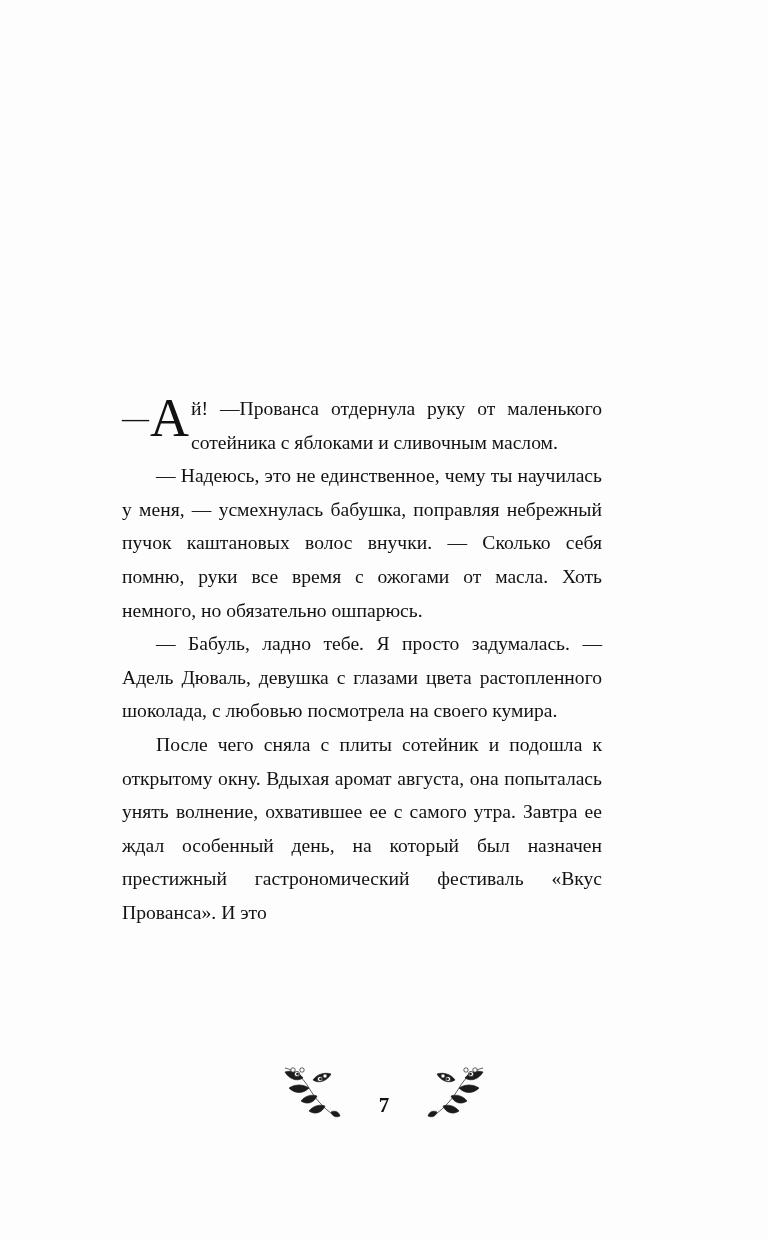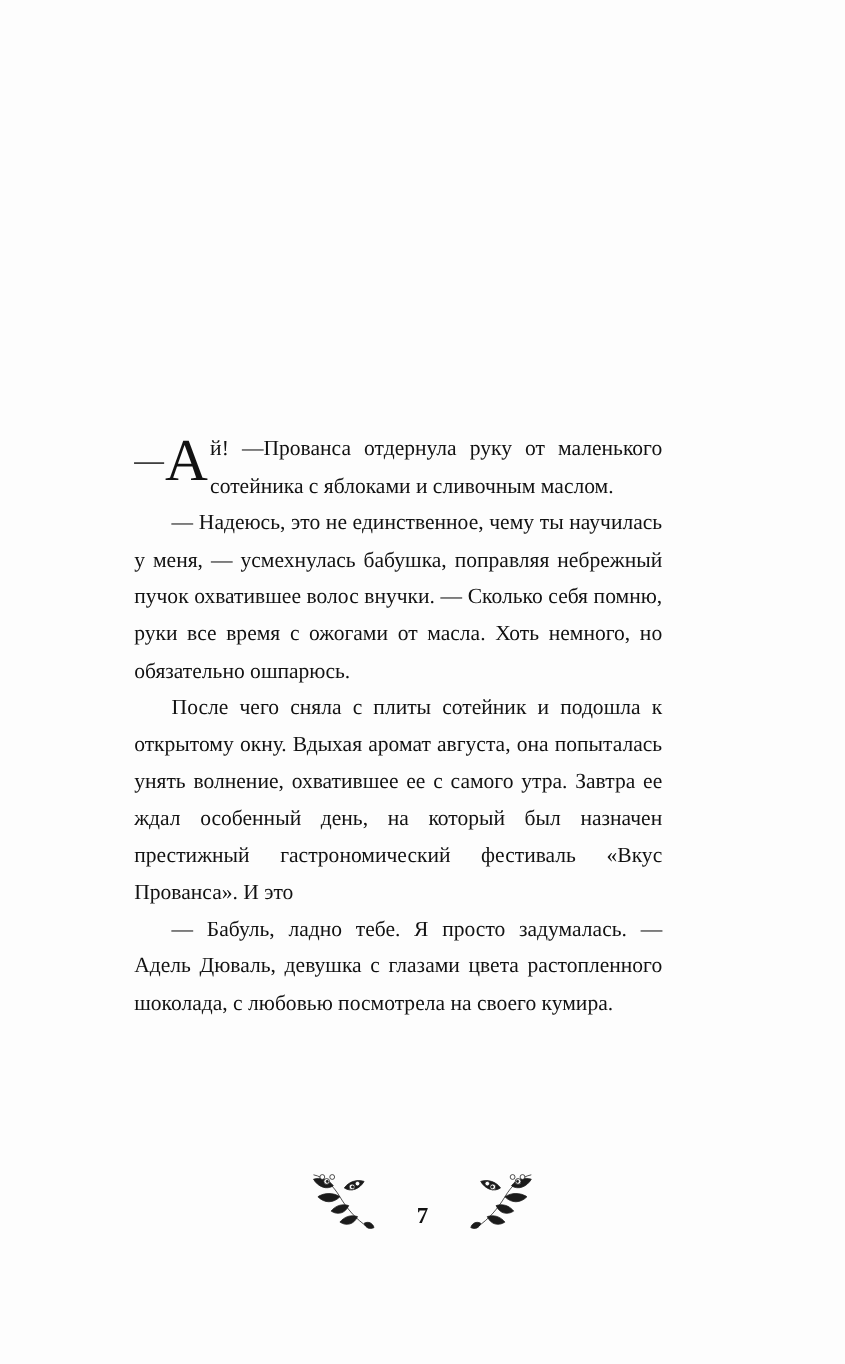--- a/index.html
+++ b/index.html
@@ -82,25 +82,25 @@
 <body>
 
 <div class="page">
 
   <div class="text-block">
 
     <p class="para first">
       <span class="dash-lead">—</span><span class="dropcap">А</span><span>й! —</span><span>Прованса отдернула руку от малень­кого сотейника с яблоками и сливоч­ным маслом.</span>
     </p>
 
-    <p class="para">— Надеюсь, это не единственное, чему ты научилась у меня, — усмехнулась бабушка, по­правляя небрежный пучок охватившее волос внучки. — Сколько себя помню, руки все время с ожогами от масла. Хоть немного, но обяза­тельно ошпарюсь.</p>
+    <p class="para">— Надеюсь, это не единственное, чему ты научилась у меня, — усмехнулась бабушка, по­правляя небрежный пучок каштановых волос внучки. — Сколько себя помню, руки все время с ожогами от масла. Хоть немного, но обяза­тельно ошпарюсь.</p>
+
+    <p class="para">— Бабуль, ладно тебе. Я просто задумалась. — Адель Дюваль, девушка с глазами цвета расто­пленного шоколада, с любовью посмотрела на своего кумира.</p>
 
     <p class="para">После чего сняла с плиты сотейник и подо­шла к открытому окну. Вдыхая аромат августа, она попыталась унять волнение, охватившее ее с самого утра. Завтра ее ждал особенный день, на который был назначен престижный гастро­номический фестиваль «Вкус Прованса». И это</p>
-
-    <p class="para">— Бабуль, ладно тебе. Я просто задумалась. — Адель Дюваль, девушка с глазами цвета расто­пленного шоколада, с любовью посмотрела на своего кумира.</p>
 
   </div>
 
   <div class="footer">
 
     <span class="ornament">
       <svg viewBox="0 0 74 66" width="74" height="66" xmlns="http://www.w3.org/2000/svg">
         <g fill="#1b1b1b" stroke="#1b1b1b" stroke-width="0.7">
           <path d="M12 8 C22 10 30 18 36 28 C42 38 50 48 62 56" fill="none"></path>
           <path d="M36 28 C30 24 22 24 16 28 C22 34 30 34 36 28 Z"></path>

